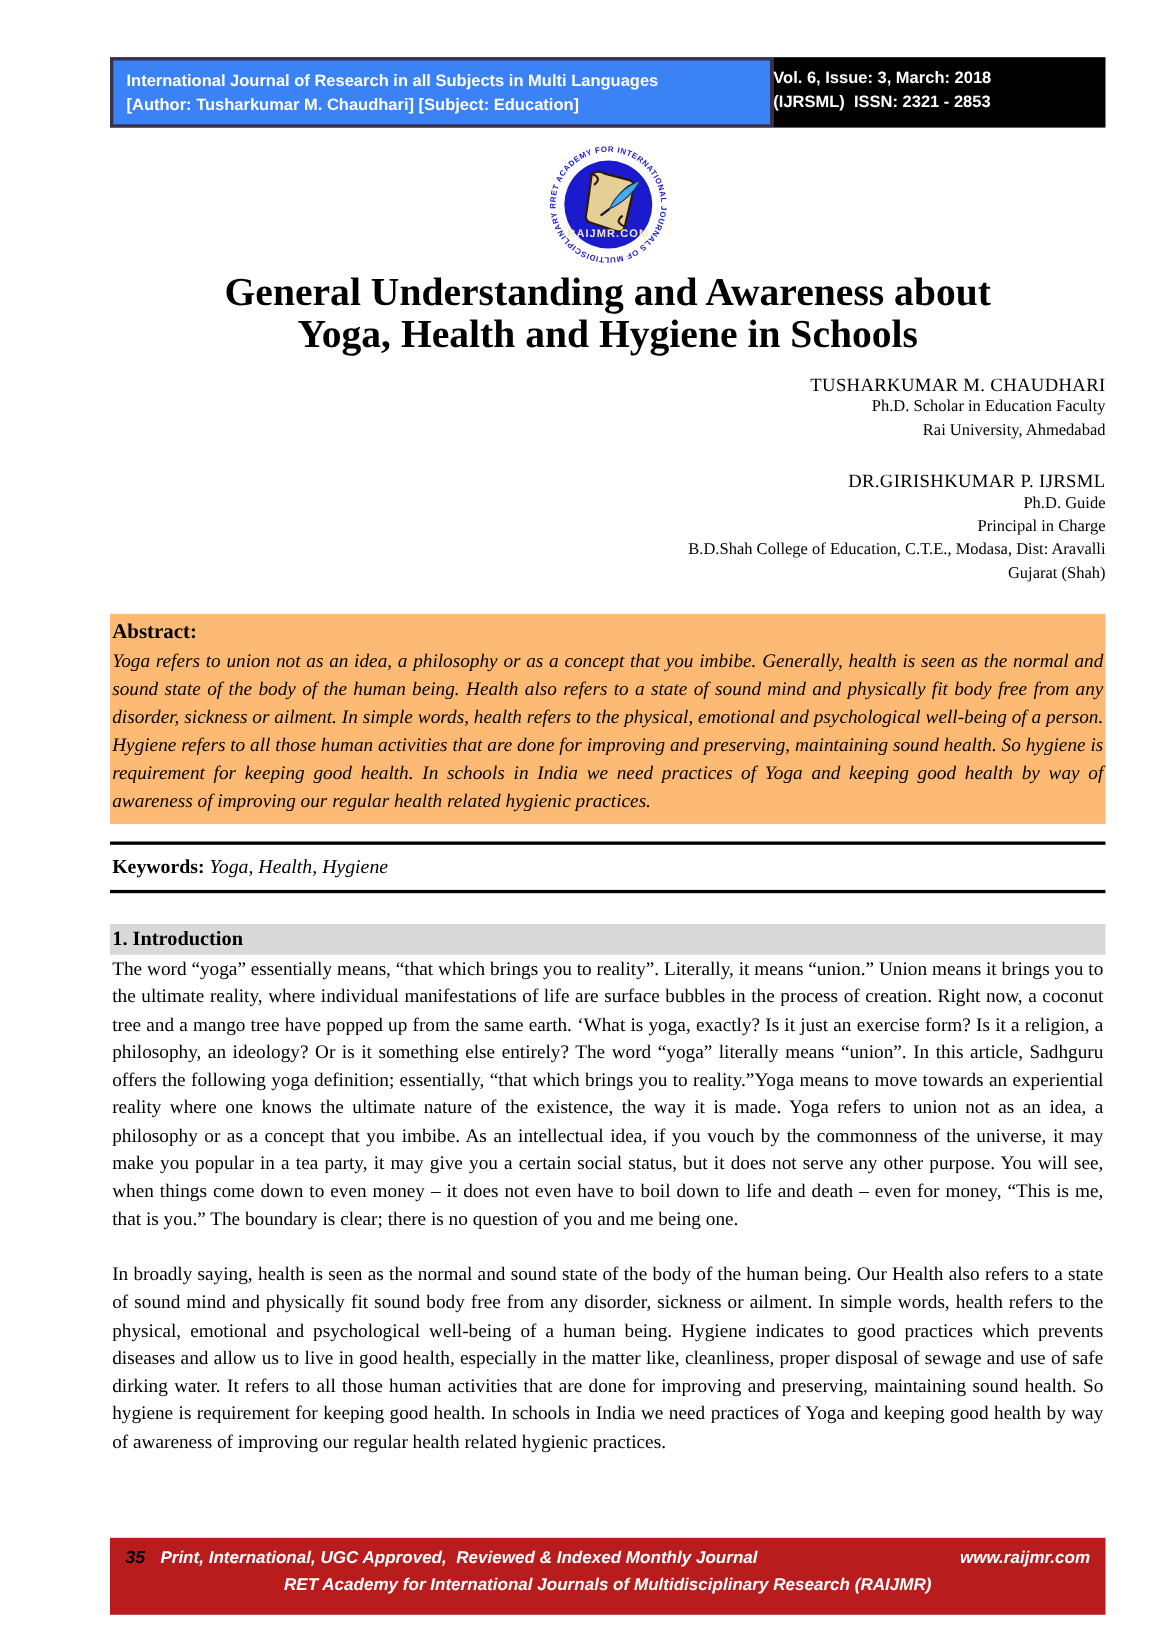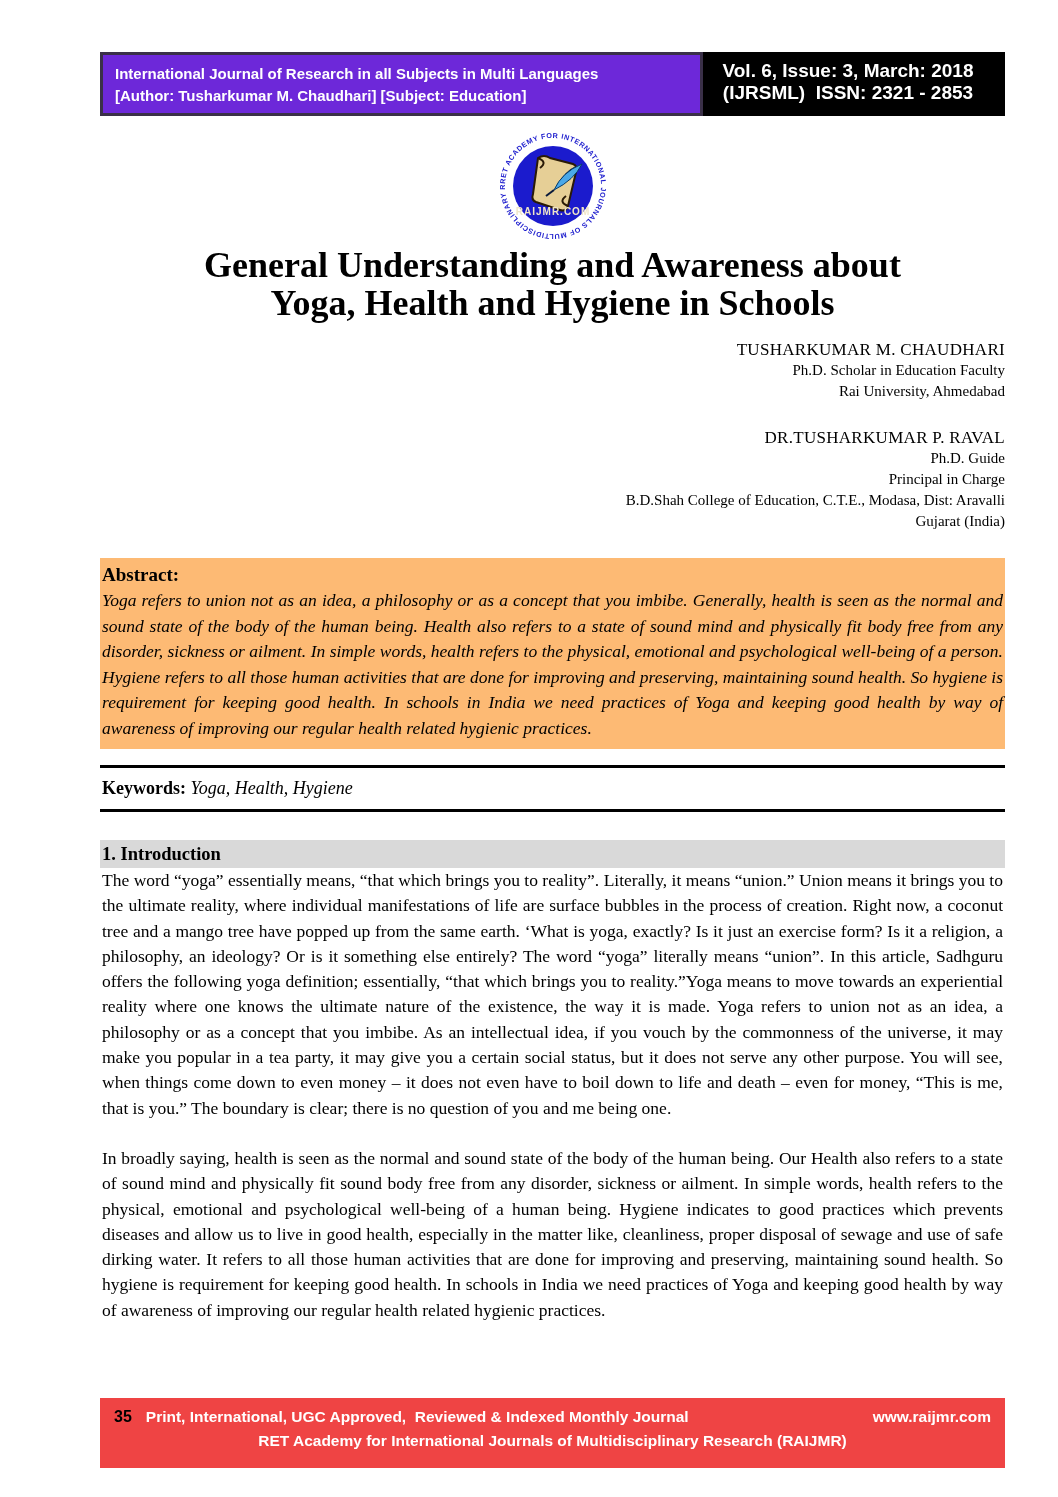--- a/index.html
+++ b/index.html
@@ -10,35 +10,35 @@
     font-family: "Liberation Serif", serif;
     color: #000;
     overflow: hidden;
   }
   .content { margin-left: 100px; width: 905px; }
 
   
   .header { display: flex; margin-top: 52px; height: 64px; }
   .header-left {
     width: 603px; height: 64px;
-    background: #6d28d9;
+    background: #3b82f6;
     border: 3px solid #3a3048;
     color: #fff;
     font-family: "Liberation Sans", sans-serif;
     font-weight: bold; font-size: 15px;
     padding: 8px 0 0 12px;
     line-height: 22px;
   }
   .header-right {
     width: 302px; height: 64px;
     background: #000;
     color: #fff;
     font-family: "Liberation Sans", sans-serif;
-    font-weight: bold; font-size: 19px;
-    text-align: center;
+    font-weight: bold; font-size: 15px;
+    text-align: left;
     padding: 8px 12px 0 0;
     line-height: 22px;
   }
 
   
   .logo-wrap { text-align: center; margin-top: 14px; height: 112px; }
 
   
   .paper-title {
     text-align: center; font-weight: bold;
@@ -75,23 +75,23 @@
   }
   .body-para {
     font-size: 17.5px; line-height: 25.3px; text-align: justify;
     padding: 0 2px;
   }
   .para-gap { height: 25px; }
 
   
   .footer {
     position: absolute; left: 100px; width: 905px; top: 1398px; height: 70px;
-    background: #ef4444;
+    background: #b91c1c;
     font-family: "Liberation Sans", sans-serif;
-    font-weight: bold; color: #fff; font-size: 15.5px;
+    font-weight: bold; color: #fff; font-size: 15.5px; font-style: italic;
   }
   .footer-row1 { display: flex; align-items: center; padding: 10px 14px 0 14px; }
   .footer-page { color: #000; margin-right: 14px; font-size: 16px; }
   .footer-line1 { flex: 1; }
   .footer-site { text-align: left; }
   .footer-row2 { text-align: center; margin-top: 6px; }
 </style>
 </head>
 <body>
 
@@ -136,25 +136,25 @@
     <div>Yoga, Health and Hygiene in Schools</div>
   </div>
 
   <div class="authors">
     <div class="author-block">
       <div class="author-name">TUSHARKUMAR M. CHAUDHARI</div>
       <div class="author-line">Ph.D. Scholar in Education Faculty</div>
       <div class="author-line">Rai University, Ahmedabad</div>
     </div>
     <div class="author-block">
-      <div class="author-name">DR.TUSHARKUMAR P. RAVAL</div>
+      <div class="author-name">DR.GIRISHKUMAR P. IJRSML</div>
       <div class="author-line">Ph.D. Guide</div>
       <div class="author-line">Principal in Charge</div>
       <div class="author-line">B.D.Shah College of Education, C.T.E., Modasa, Dist: Aravalli</div>
-      <div class="author-line">Gujarat (India)</div>
+      <div class="author-line">Gujarat (Shah)</div>
     </div>
   </div>
 
   <div class="abstract">
     <div class="abstract-heading">Abstract:</div>
     <div class="abstract-text">Yoga refers to union not as an idea, a philosophy or as a concept that you imbibe. Generally, health is seen as the normal and sound state of the body of the human being. Health also refers to a state of sound mind and physically fit body free from any disorder, sickness or ailment. In simple words, health refers to the physical, emotional and psychological well-being of a person. Hygiene refers to all those human activities that are done for improving and preserving, maintaining sound health. So hygiene is requirement for keeping good health. In schools in India we need practices of Yoga and keeping good health by way of awareness of improving our regular health related hygienic practices.</div>
   </div>
 
   <hr class="keywords-rule">
   <div class="keywords-line">

